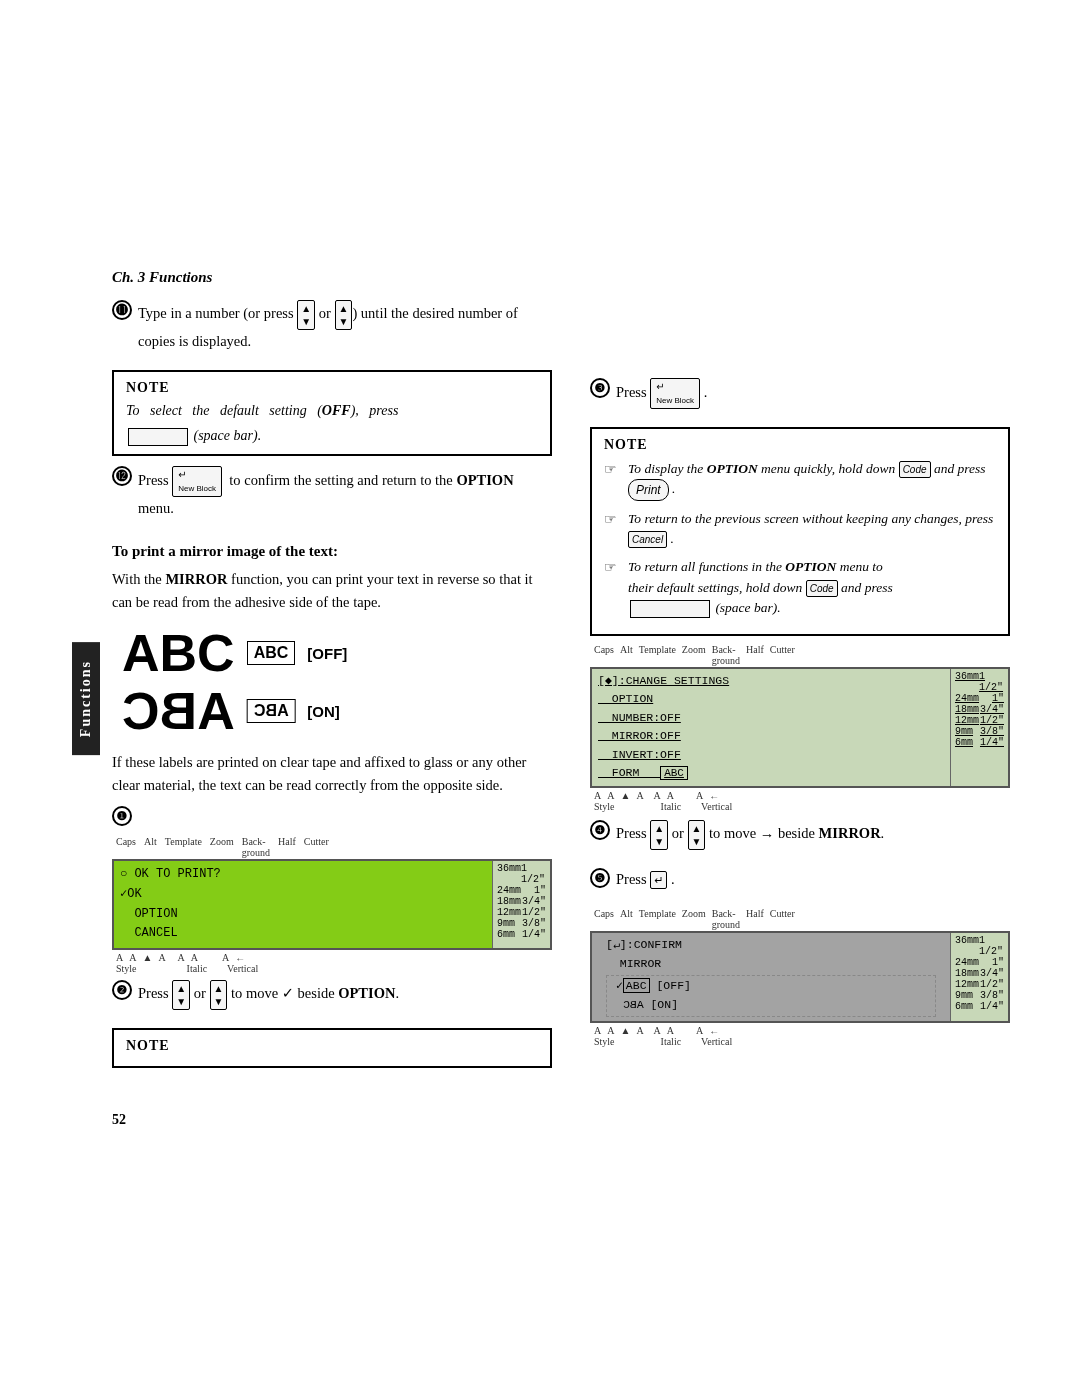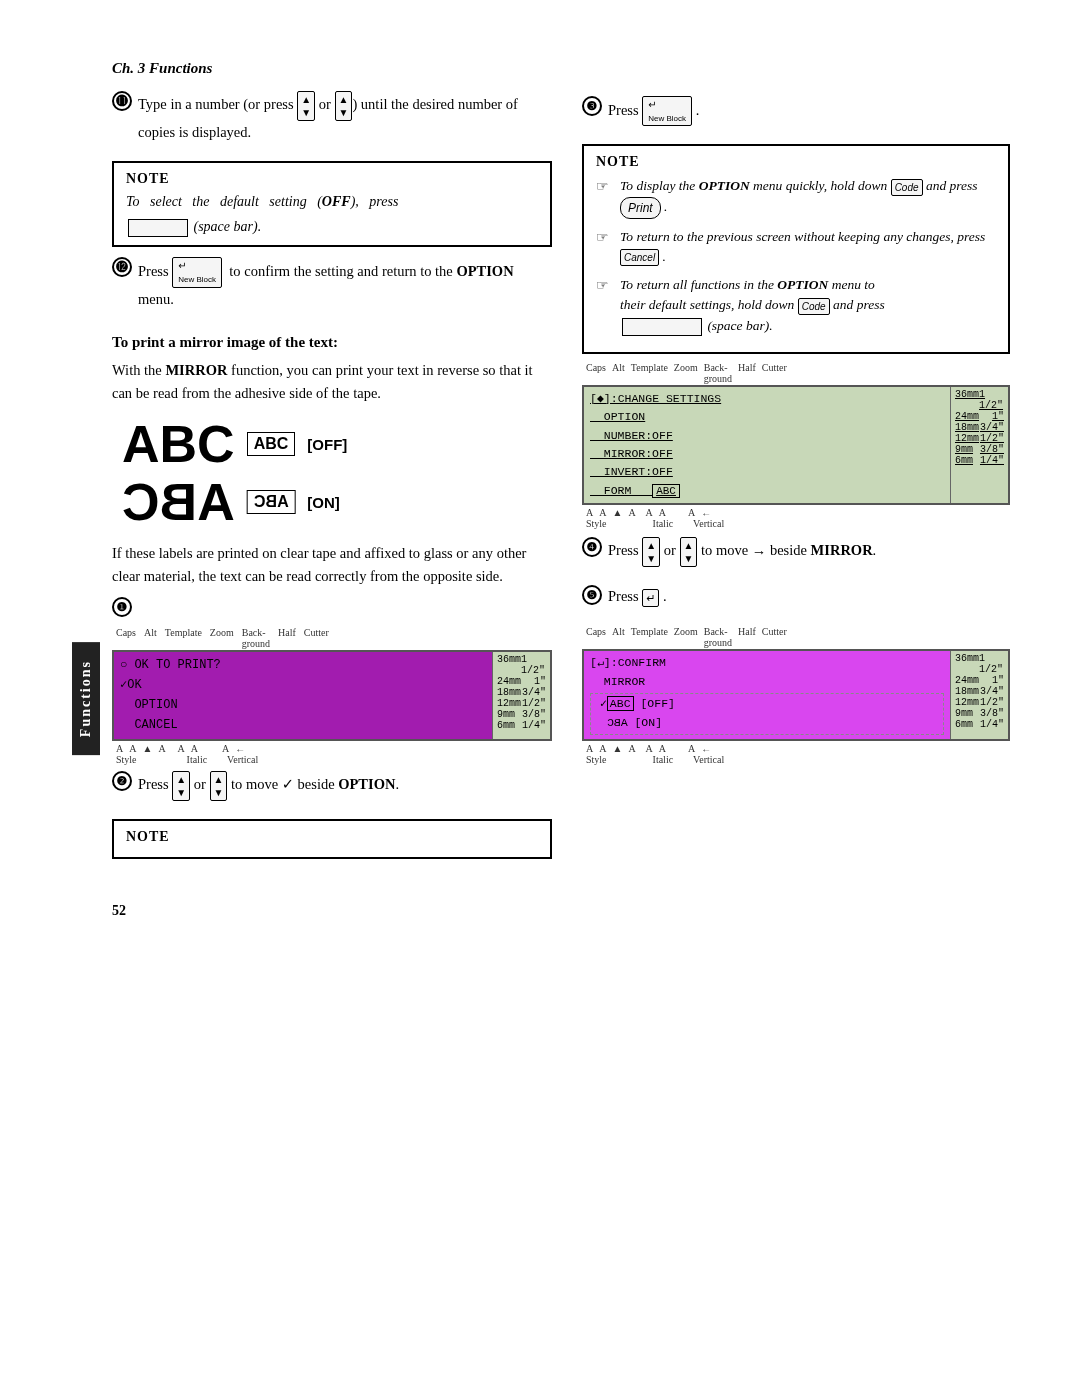--- a/index.html
+++ b/index.html
@@ -34,21 +34,22 @@
       font-size: 14px;
       background: #222;
       color: #fff;
       padding: 18px 6px;
       letter-spacing: 2px;
     }
     .content {
       flex: 1;
       display: flex;
       flex-direction: row;
-      gap: 0px;
+      gap: 8px;
+      align-items: center;
     }
     .left-col {
       width: 460px;
       padding-right: 20px;
     }
     .right-col {
       flex: 1;
       padding-left: 10px;
     }
     .chapter-title {
@@ -285,21 +286,21 @@
         <div style="font-size:10px;color:#333;display:flex;gap:8px;padding-left:4px;margin-bottom:1px;">
           <span>Caps</span>
           <span>Alt</span>
           <span>Template</span>
           <span>Zoom</span>
           <span>Back-<br>ground</span>
           <span>Half</span>
           <span>Cutter</span>
         </div>
         <div style="display:flex;border:2px solid #555;">
-          <div style="flex:1;background:#a21caf;padding:4px 6px;font-family:'Courier New',monospace;font-size:12px;line-height:1.65;">
+          <div style="flex:1;background:#84cc16;padding:4px 6px;font-family:'Courier New',monospace;font-size:12px;line-height:1.65;">
             <div>○ OK TO PRINT?</div>
             <div>✓OK</div>
             <div>&nbsp;&nbsp;OPTION</div>
             <div>&nbsp;&nbsp;CANCEL</div>
           </div>
           <div style="width:58px;border-left:1px solid #666;background:#c8d8b8;padding:2px 4px;font-size:10px;font-family:'Courier New',monospace;">
             <div style="display:flex;justify-content:space-between;">
                 <span>36mm</span>
                 <span>1 1/2"</span>
               </div>
@@ -471,21 +472,21 @@
         <div style="font-size:10px;color:#333;display:flex;gap:6px;padding-left:4px;margin-bottom:1px;">
           <span>Caps</span>
             <span>Alt</span>
             <span>Template</span>
             <span>Zoom</span>
             <span>Back-<br>ground</span>
             <span>Half</span>
             <span>Cutter</span>
         </div>
         <div style="display:flex;border:2px solid #555;">
-          <div style="flex:1;background:#d946ef;padding:3px 6px;font-family:'Courier New',monospace;font-size:11.5px;line-height:1.65;">
+          <div style="flex:1;background:#a3a3a3;padding:3px 14px;font-family:'Courier New',monospace;font-size:11.5px;line-height:1.65;">
             <div>[↵]:CONFIRM</div>
             <div>&nbsp;&nbsp;MIRROR</div>
             <div style="border:1.5px dashed #888;padding:1px 2px;margin:1px 0;">
               <div>&nbsp;✓<span style="border:1px solid #000;padding:0 2px;">ABC</span> [OFF]</div>
               <div>&nbsp;&nbsp;<span style="display:inline-block;transform:scaleX(-1);">ABC</span> [ON]</div>
             </div>
           </div>
           <div style="width:58px;border-left:1px solid #666;background:#c8d8b8;padding:2px 4px;font-size:10px;font-family:'Courier New',monospace;">
             <div style="display:flex;justify-content:space-between;">
                 <span>36mm</span>

